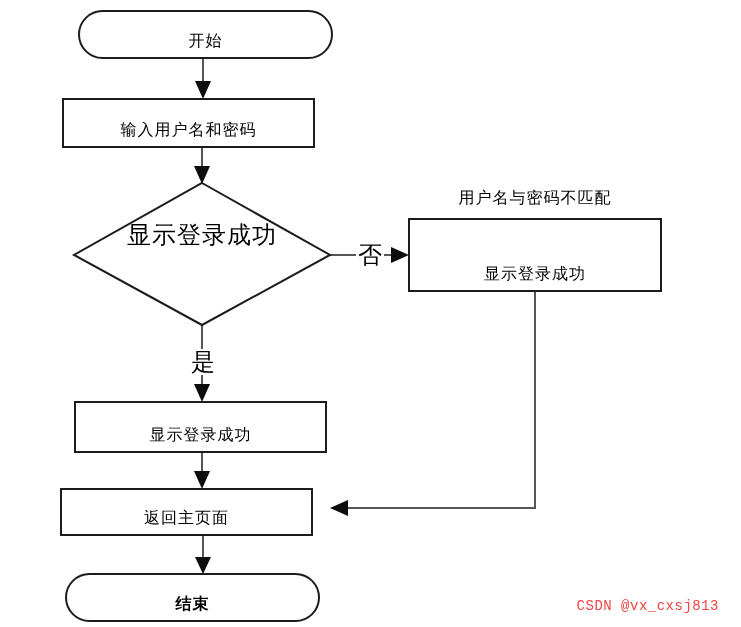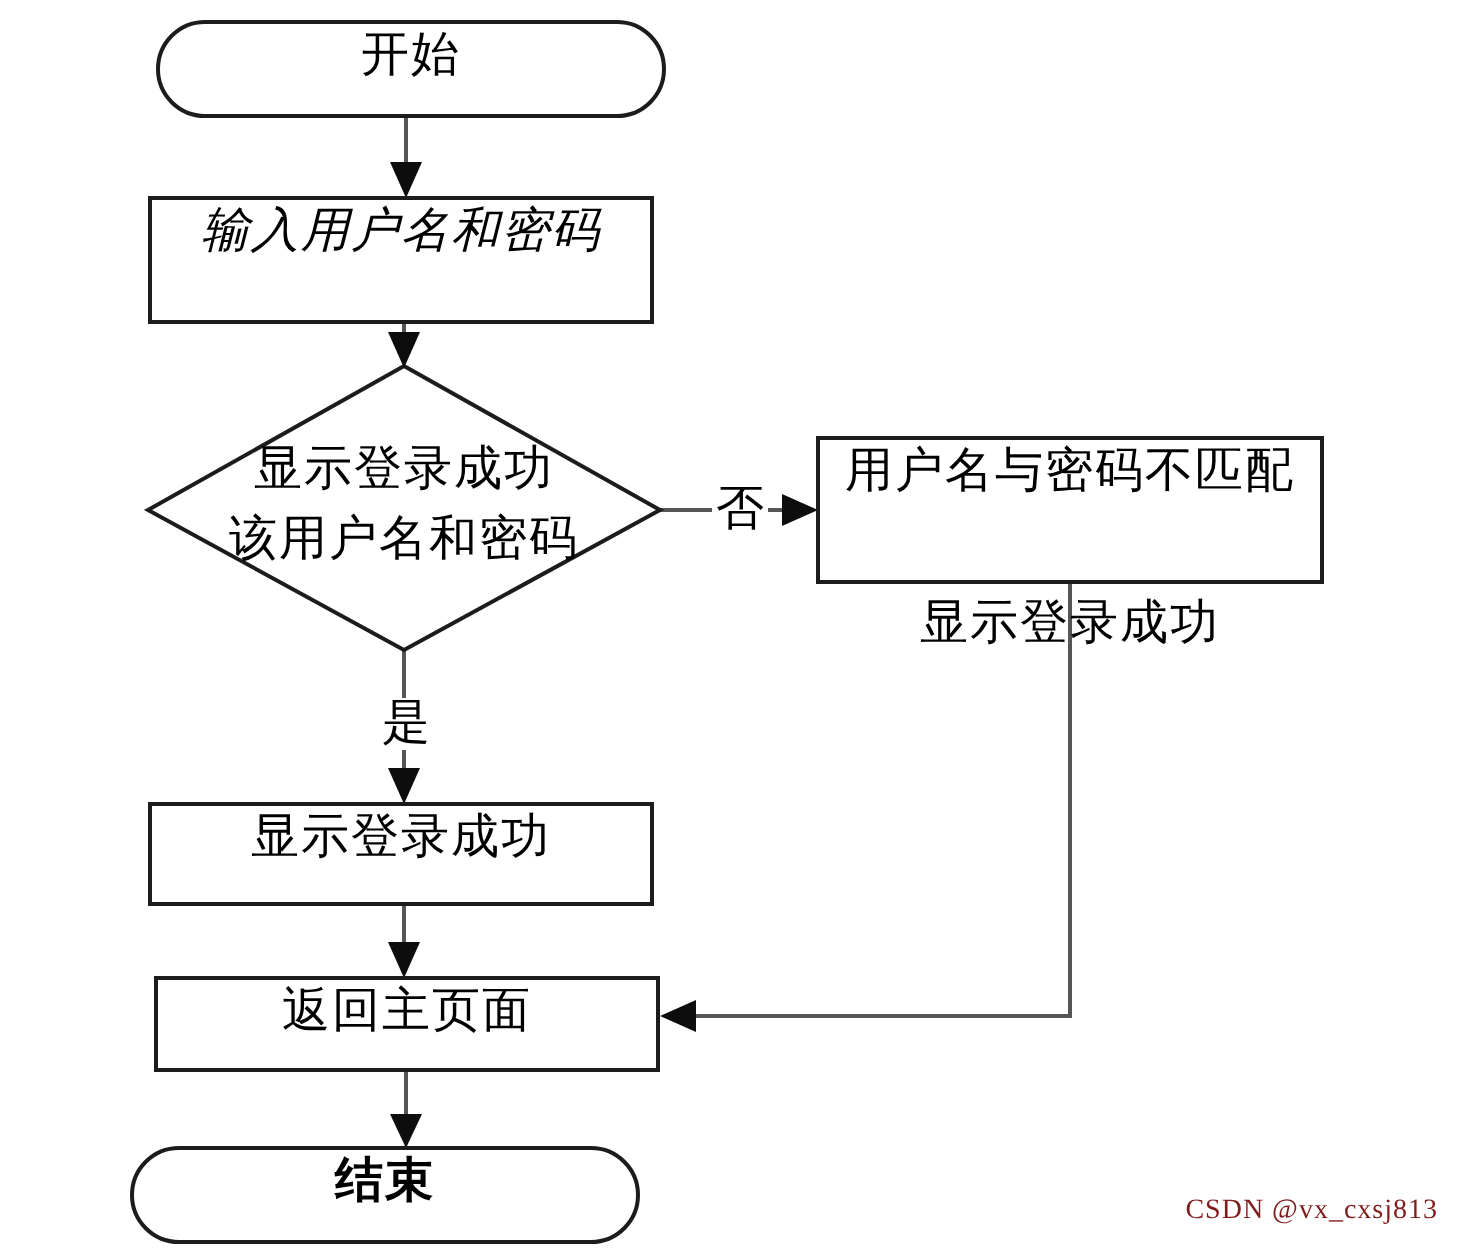--- a/index.html
+++ b/index.html
@@ -21,33 +21,33 @@
     width: 741px; height: 627px;
   }
   .node {
     position: absolute;
     box-sizing: border-box;
     background: #ffffff;
     border: 2px solid #1c1c1c;
     display: flex;
     flex-direction: column;
     align-items: center;
-    justify-content: flex-start;
+    justify-content: flex-end;
     text-align: center;
     color: #000000;
-    font-size: 24px;
+    font-size: 16px;
     line-height: 32px;
     letter-spacing: 1px;
   }
   .terminator { border-radius: 25px; }
   .node-start  { left: 78px;  top: 10px;  width: 255px; height: 49px; }
-  .node-input  { left: 74px;  top: 98px;  width: 253px; height: 64px; font-style: italic; }
+  .node-input  { left: 62px;  top: 98px;  width: 253px; height: 50px; }
   .node-error  { left: 408px; top: 218px; width: 254px; height: 74px; line-height: 32px; gap: 44px; }
   .node-success{ left: 74px;  top: 401px; width: 253px; height: 52px; }
-  .node-return { left: 77px;  top: 488px; width: 253px; height: 48px; }
+  .node-return { left: 60px;  top: 488px; width: 253px; height: 48px; }
   .node-end    { left: 65px;  top: 573px; width: 255px; height: 49px; font-weight: bold; }
   .node-verify-text {
     position: absolute;
     left: 74px; top: 218px;
     width: 256px;
     border: none;
     background: transparent;
     text-align: center;
     color: #000000;
     font-size: 24px;
@@ -62,22 +62,22 @@
     line-height: 26px;
     padding: 0 2px;
     text-align: center;
   }
   .label-yes { left: 189px; top: 349px; }
   .label-no  { left: 356px; top: 242px; }
   .watermark {
     position: absolute;
     right: 22px;
     top: 598px;
-    color: #7f1d1d;
-    font-family: Liberation Serif, serif;
+    color: #ef4444;
+    font-family: Liberation Mono, monospace;
     font-size: 14px;
     letter-spacing: 0.5px;
   }
   .line { stroke: #565656; stroke-width: 2; fill: none; }
   .border-line { stroke: #1c1c1c; stroke-width: 2; fill: #ffffff; }
   .arrowhead { fill: #0d0d0d; stroke: none; }
 </style>
 </head>
 <body>
 
@@ -107,21 +107,20 @@
   <div class="node terminator node-start">
     <span>开始</span>
   </div>
 
   <div class="node node-input">
     <span>输入用户名和密码</span>
   </div>
 
   <div class="node-verify-text">
     <span style="display:block">显示登录成功</span>
-    <span style="display:block">该用户名和密码</span>
   </div>
 
   <div class="edge-label label-no">否</div>
   <div class="edge-label label-yes">是</div>
 
   <div class="node node-error">
     <span style="display:block">用户名与密码不匹配</span>
     <span style="display:block">显示登录成功</span>
   </div>
 

